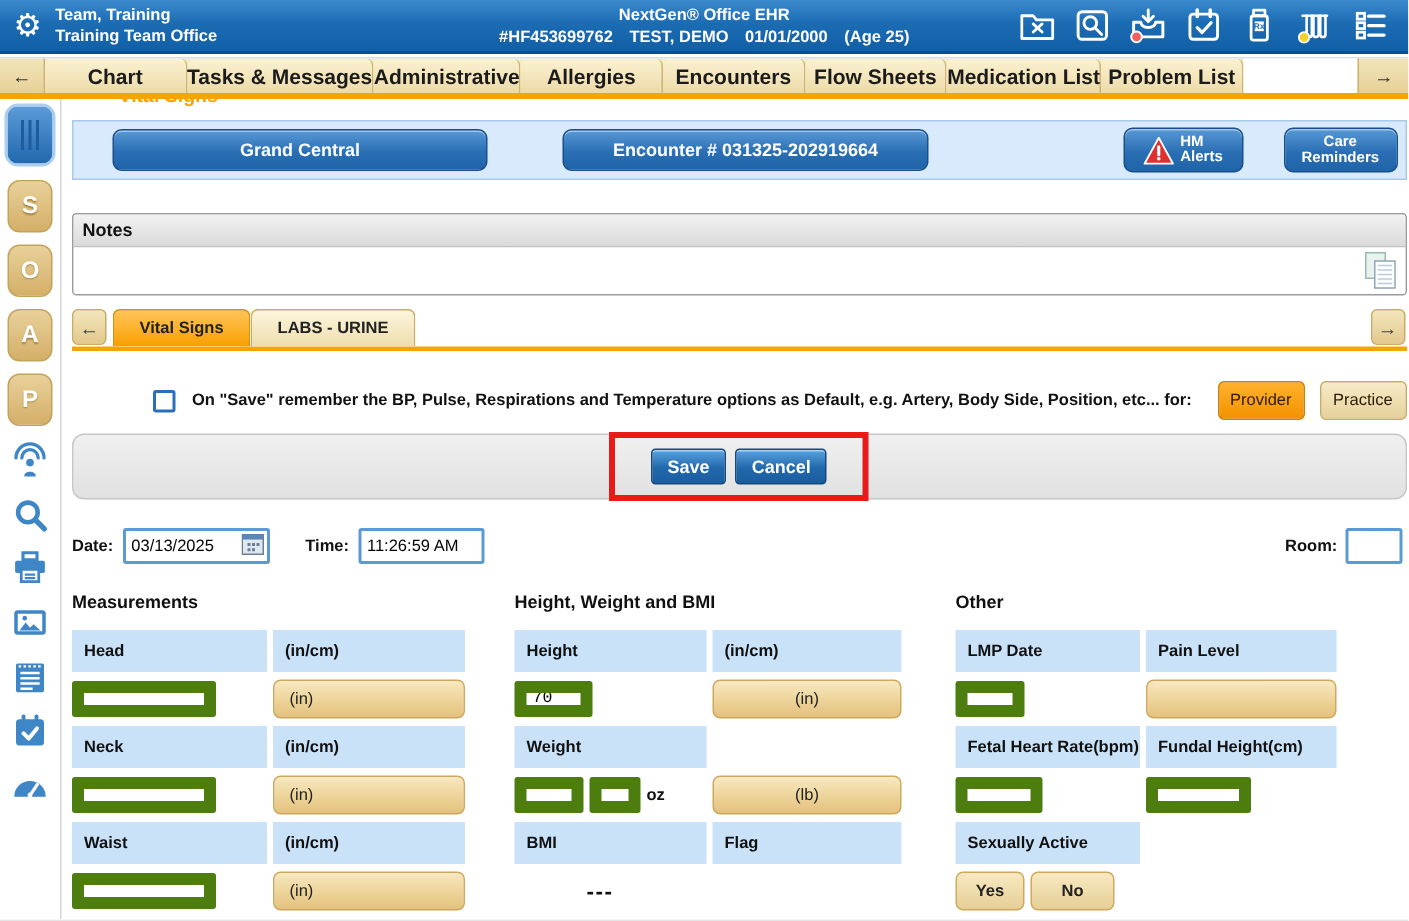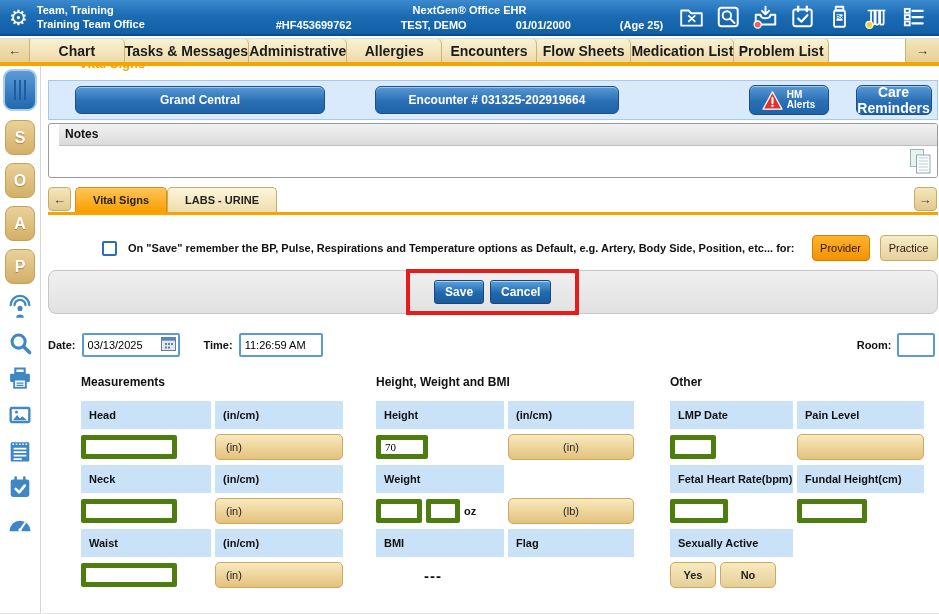--- a/index.html
+++ b/index.html
@@ -8,21 +8,21 @@
   .page { position:relative; width:939px; height:614px; background:#fff; overflow:hidden; border-bottom:1px solid #e5e5e5; }
 
   
   .topbar { position:absolute; top:0; left:0; right:0; height:36px;
     background:linear-gradient(#3b8ace 0%, #1c6cb4 45%, #1160a6 100%);
     border-bottom:2px solid #0c4d8e; display:flex; align-items:center; }
   .gear { color:#fff; font-size:21px; margin-left:9px; line-height:1; }
   .who { margin-left:9px; color:#fff; font-weight:bold; font-size:11px; line-height:1.3; white-space:nowrap; }
   .top-center { position:absolute; left:50%; transform:translateX(-50%); top:3px; text-align:center;
     color:#fff; font-weight:bold; font-size:11px; line-height:1.35; white-space:nowrap; }
-  .top-center .pl span { margin:0 23px; }
+  .top-center .pl span { margin:0 4px; }
   .hicons { margin-left:auto; margin-right:12px; display:flex; gap:10px; align-items:center; }
   .hicon { width:27px; height:26px; display:flex; align-items:center; justify-content:center; }
 
   
   .tabbar { position:absolute; top:38px; left:0; right:0; height:24px; display:flex;
     background:linear-gradient(#f6ecc9,#ecd9a6); border-top:1px solid #cfe0f0; }
   .tab-arrow { flex:0 0 30px; display:flex; align-items:center; justify-content:center;
     background:linear-gradient(#f3e5bb,#e6d096); border-right:1px solid #cdb376; font-weight:bold; font-size:13px; color:#333; }
   .tab-arrow.right { border-left:1px solid #cdb376; border-right:none; flex:0 0 34px; }
   .ttab { flex:1; display:flex; align-items:center; justify-content:center; font-size:14px; font-weight:bold;
@@ -56,23 +56,23 @@
   .banner { margin-top:8px; height:40px; background:#d9eafc; border:1px solid #a9c9ea;
     display:flex; align-items:center;padding-left:19px; }
   .bigbtn { height:28px; border-radius:6px;
     background:linear-gradient(#5899d6 0%,#2a6fb4 55%,#1f63a8 100%);
     border:1px solid #1b4f8c; color:#fff; font-weight:bold; font-size:12px;
     display:flex; align-items:center; justify-content:center;
     box-shadow:inset 0 1px 0 rgba(255,255,255,.45); }
   .gc-btn { width:250px; margin-left:7px; }
   .enc-btn { width:244px; margin-left:50px; }
   .hm-btn { margin-left:auto; width:80px; height:30px; font-size:10px; line-height:1.05; gap:4px; text-align:left; }
-  .care-btn { width:76px; height:30px; margin:0 5px 0 27px; font-size:14px; line-height:1.15; text-align:center; }
-
-  .notesbox { margin-top:3px; border:1px solid #9a9a9a; border-radius:3px; overflow:hidden;padding-left:10px; }
+  .care-btn { width:76px; height:30px; margin:0 5px 0 27px; font-size:10px; line-height:1.15; text-align:center; }
+
+  .notesbox { margin-top:22px; border:1px solid #9a9a9a; border-radius:3px; overflow:hidden; }
   .noteshdr { height:22px; background:linear-gradient(#f2f2f2,#dadada); border-bottom:1px solid #c0c0c0;
     font-weight:bold; font-size:12px; color:#111; padding:3px 0 0 6px; }
   .notesbody { position:relative; height:31px; background:#fff; }
   .copyicon { position:absolute; right:5px; top:2px; }
 
   .vtabs { margin-top:9px; display:flex; align-items:flex-end; border-bottom:3px solid #f7a400; height:28px; }
   .varrow { width:23px; height:24px; background:linear-gradient(#f4e6bd,#e2c98c); border:1px solid #c9ab66;
     border-radius:4px; display:flex; align-items:center; justify-content:center; font-weight:bold;
     font-size:13px; color:#444; margin:0 4px 1px 0; }
   .varrow.right { margin:0 1px 1px auto; }
@@ -100,35 +100,35 @@
   .fld { height:24px; border:2px solid #5b9bd5; border-radius:2px; font-size:11px; padding:0 4px;
     font-family:"Liberation Sans",sans-serif; }
   .datewrap { position:relative; margin-left:6px; }
   .datewrap input { width:98px; padding-right:22px; }
   .calicon { position:absolute; right:4px; top:4px; }
   .timelbl { margin-left:24px; }
   .timewrap { margin-left:6px; } .timewrap input { width:84px; }
   .roomlbl { margin-left:auto; }
   .roomwrap { margin-left:5px; margin-right:3px; } .roomwrap input { width:38px; }
 
-  .cols { margin-top:18px; display:flex;margin-left:33px; }
+  .cols { margin-top:18px; display:flex; }
   .col { display:flex; flex-direction:column; }
   .col1 { width:262px; } .col2 { width:258px; margin-left:33px; } .col3 { width:254px; margin-left:36px; }
   .coltitle { font-size:12px; font-weight:bold; color:#111; margin-bottom:12px; }
   .trow { display:flex; gap:4px; margin-bottom:4px; }
   .hcell { background:#c9e2f8; height:28px; display:flex; align-items:center; padding-left:8px;
     font-size:11px; font-weight:bold; color:#111; white-space:nowrap; }
   .spacer { background:transparent; }
   .c1l { width:130px; } .c1r { width:128px; }
   .c2l { width:128px; } .c2r { width:126px; }
   .c3l { width:123px; } .c3r { width:127px; }
   .vrow { display:flex; gap:4px; margin-bottom:4px; height:28px; align-items:center; }
   .slot { display:flex; align-items:center; gap:4px; }
-  .inp { height:24px; border:5px solid #4d7c0f; border-radius:2px; font-size:11px; padding:0 4px;
-    font-family:Liberation Serif, serif; }
+  .inp { height:24px; border:8px solid #4d7c0f; border-radius:2px; font-size:11px; padding:0 4px;
+    font-family:Liberation Mono, monospace; }
   .unitbtn { height:26px; background:linear-gradient(#f7e9c0 0%,#ecd195 60%,#e3c27e 100%);
     border:1px solid #cfa85e; border-radius:5px; font-size:11px; color:#222;
     display:flex; align-items:center; }
   .u-left { justify-content:flex-start; padding-left:10px; }
   .u-center { justify-content:center; }
   .ozlbl { font-size:11px; font-weight:bold; color:#111; }
   .bmival { font-size:15px; font-weight:bold; letter-spacing:1px; color:#111; margin-left:48px; }
   .ynbtn { height:26px; background:linear-gradient(#f7e9c0,#e6cf97); border:1px solid #cfa85e;
     border-radius:5px; font-size:11px; font-weight:bold; color:#222; display:flex;
     align-items:center; justify-content:center; }

